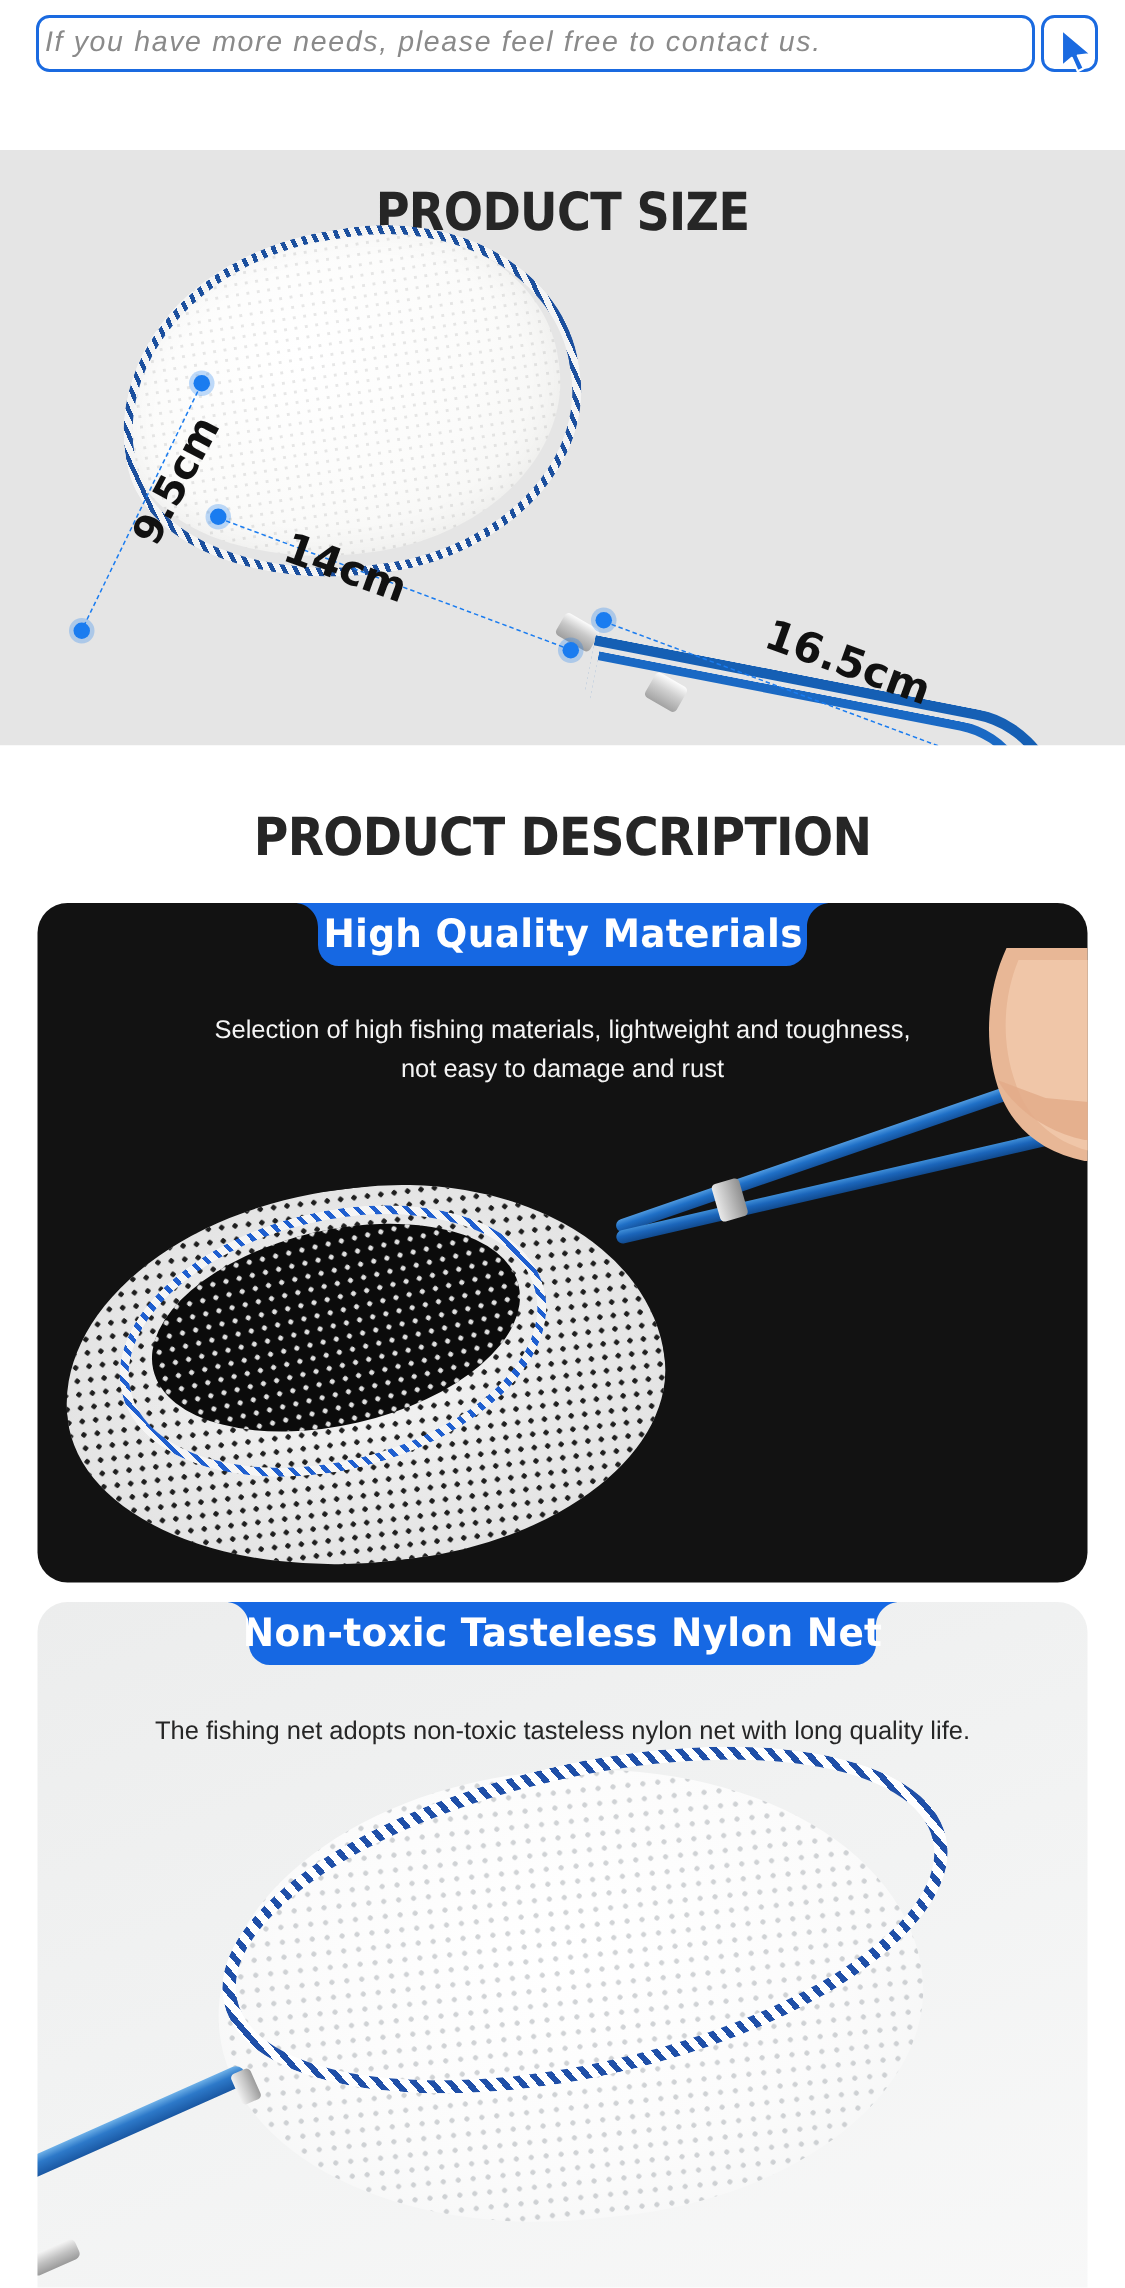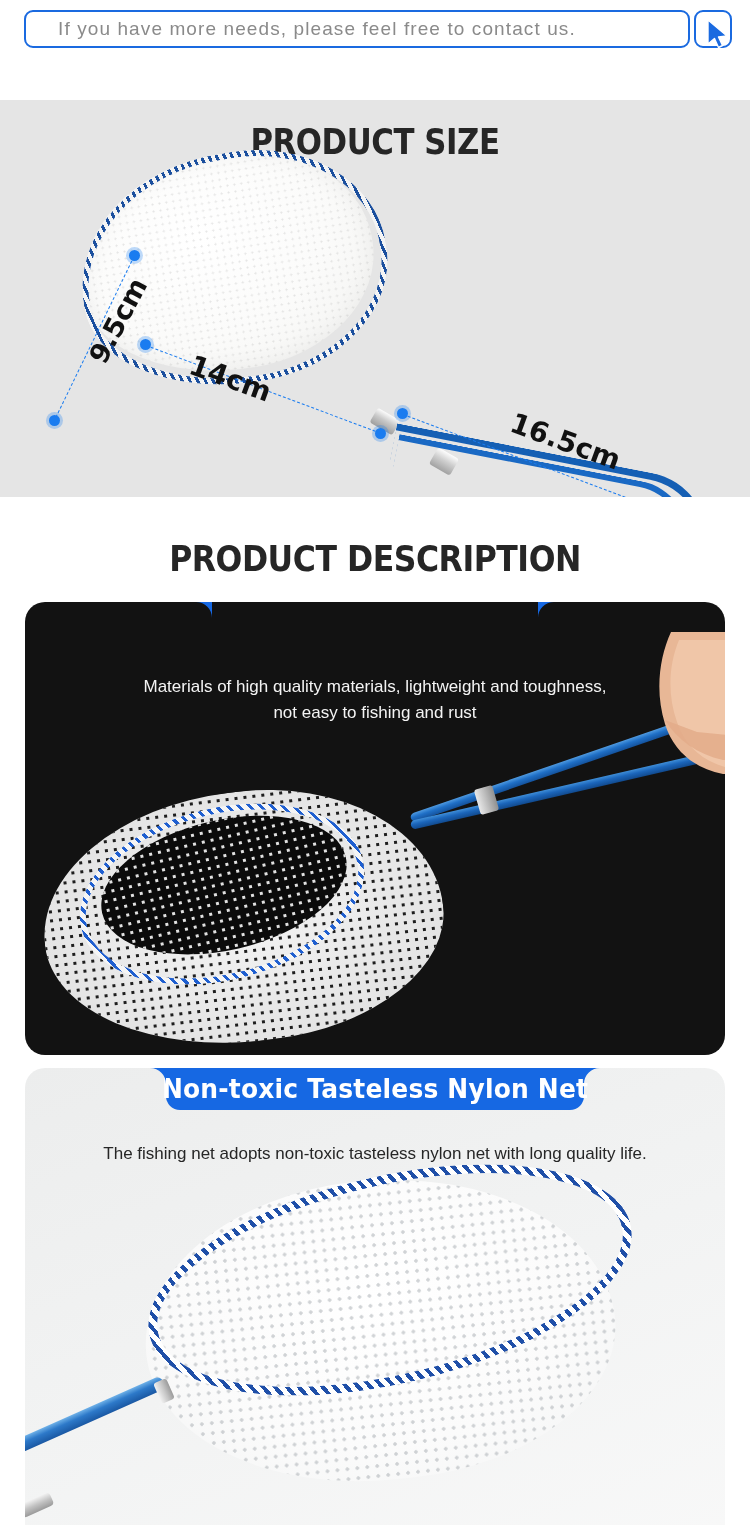--- a/index.html
+++ b/index.html
@@ -25,21 +25,22 @@
   }
   .contact-box {
     position: absolute;
     left: 24px; top: 10px;
     width: 666px; height: 38px;
     border: 2px solid #1a6ae0;
     border-radius: 9px;
     box-sizing: border-box;
     display: flex;
     align-items: center;
-    padding-left: 32px;
+    padding-left: 4px;
+    font-style: italic;
   }
   .contact-text {
     font-size: 19px;
     color: #8a8a8a;
     letter-spacing: 1.1px;
     white-space: nowrap;
     font-family: "Liberation Sans", sans-serif;
   }
   .cursor-btn {
     position: absolute;
@@ -459,29 +460,32 @@
     <div class="m-line" style="left:403px; top:314px; width:322px; transform: rotate(20.4deg);"></div>
     <div class="m-label" style="left:508px; top:325px; font-size:28px; transform: rotate(20deg);">16.5cm</div>
   </div>
 </div>
 
 <div class="desc-section">
   <div class="desc-title">PRODUCT DESCRIPTION</div>
 
   <div class="card-dark">
 
+    <div class="badge" style="left:187px; width:326px;">
+      <span class="badge-text">High Quality Materials</span>
+    </div>
     <svg class="badge-notch" style="left:171px;" viewBox="0 0 16 16">
       <path d="M0 0 H16 V16 C16 7 9 0 0 0 Z" fill="#1668e3"></path>
     </svg>
     <svg class="badge-notch" style="left:513px;" viewBox="0 0 16 16">
       <path d="M16 0 H0 V16 C0 7 7 0 16 0 Z" fill="#1668e3"></path>
     </svg>
 
-    <div class="card-caption caption-light" style="top:72px;">Materials of high quality materials, lightweight and toughness,</div>
-    <div class="card-caption caption-light" style="top:98px;">not easy to fishing and rust</div>
+    <div class="card-caption caption-light" style="top:72px;">Selection of high fishing materials, lightweight and toughness,</div>
+    <div class="card-caption caption-light" style="top:98px;">not easy to damage and rust</div>
 
     <div class="blk-net">
       <div class="blk-net-inner"></div>
     </div>
     <div class="blk-rim"></div>
     <div class="blk-rod-a"></div>
     <div class="blk-rod-b"></div>
     <div class="blk-ferrule"></div>
 
     <svg class="hand" viewBox="0 0 120 180">

